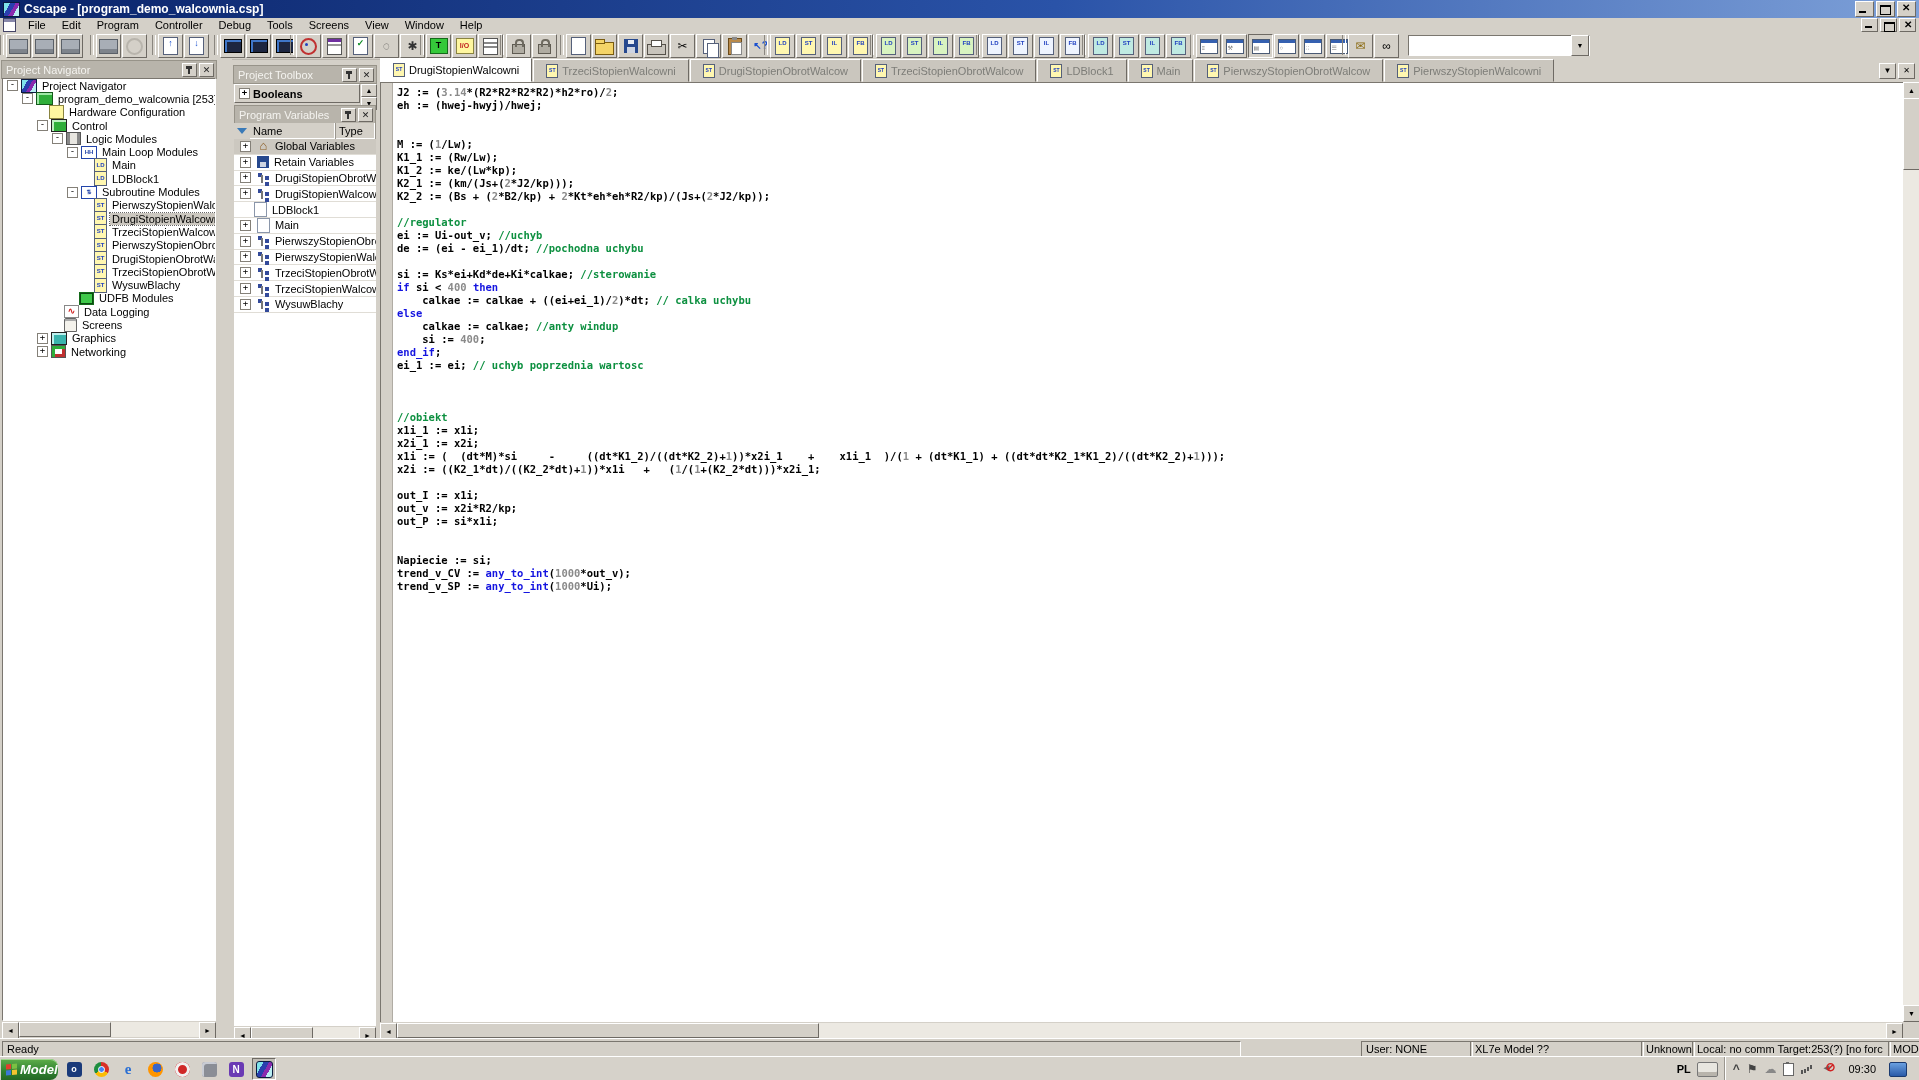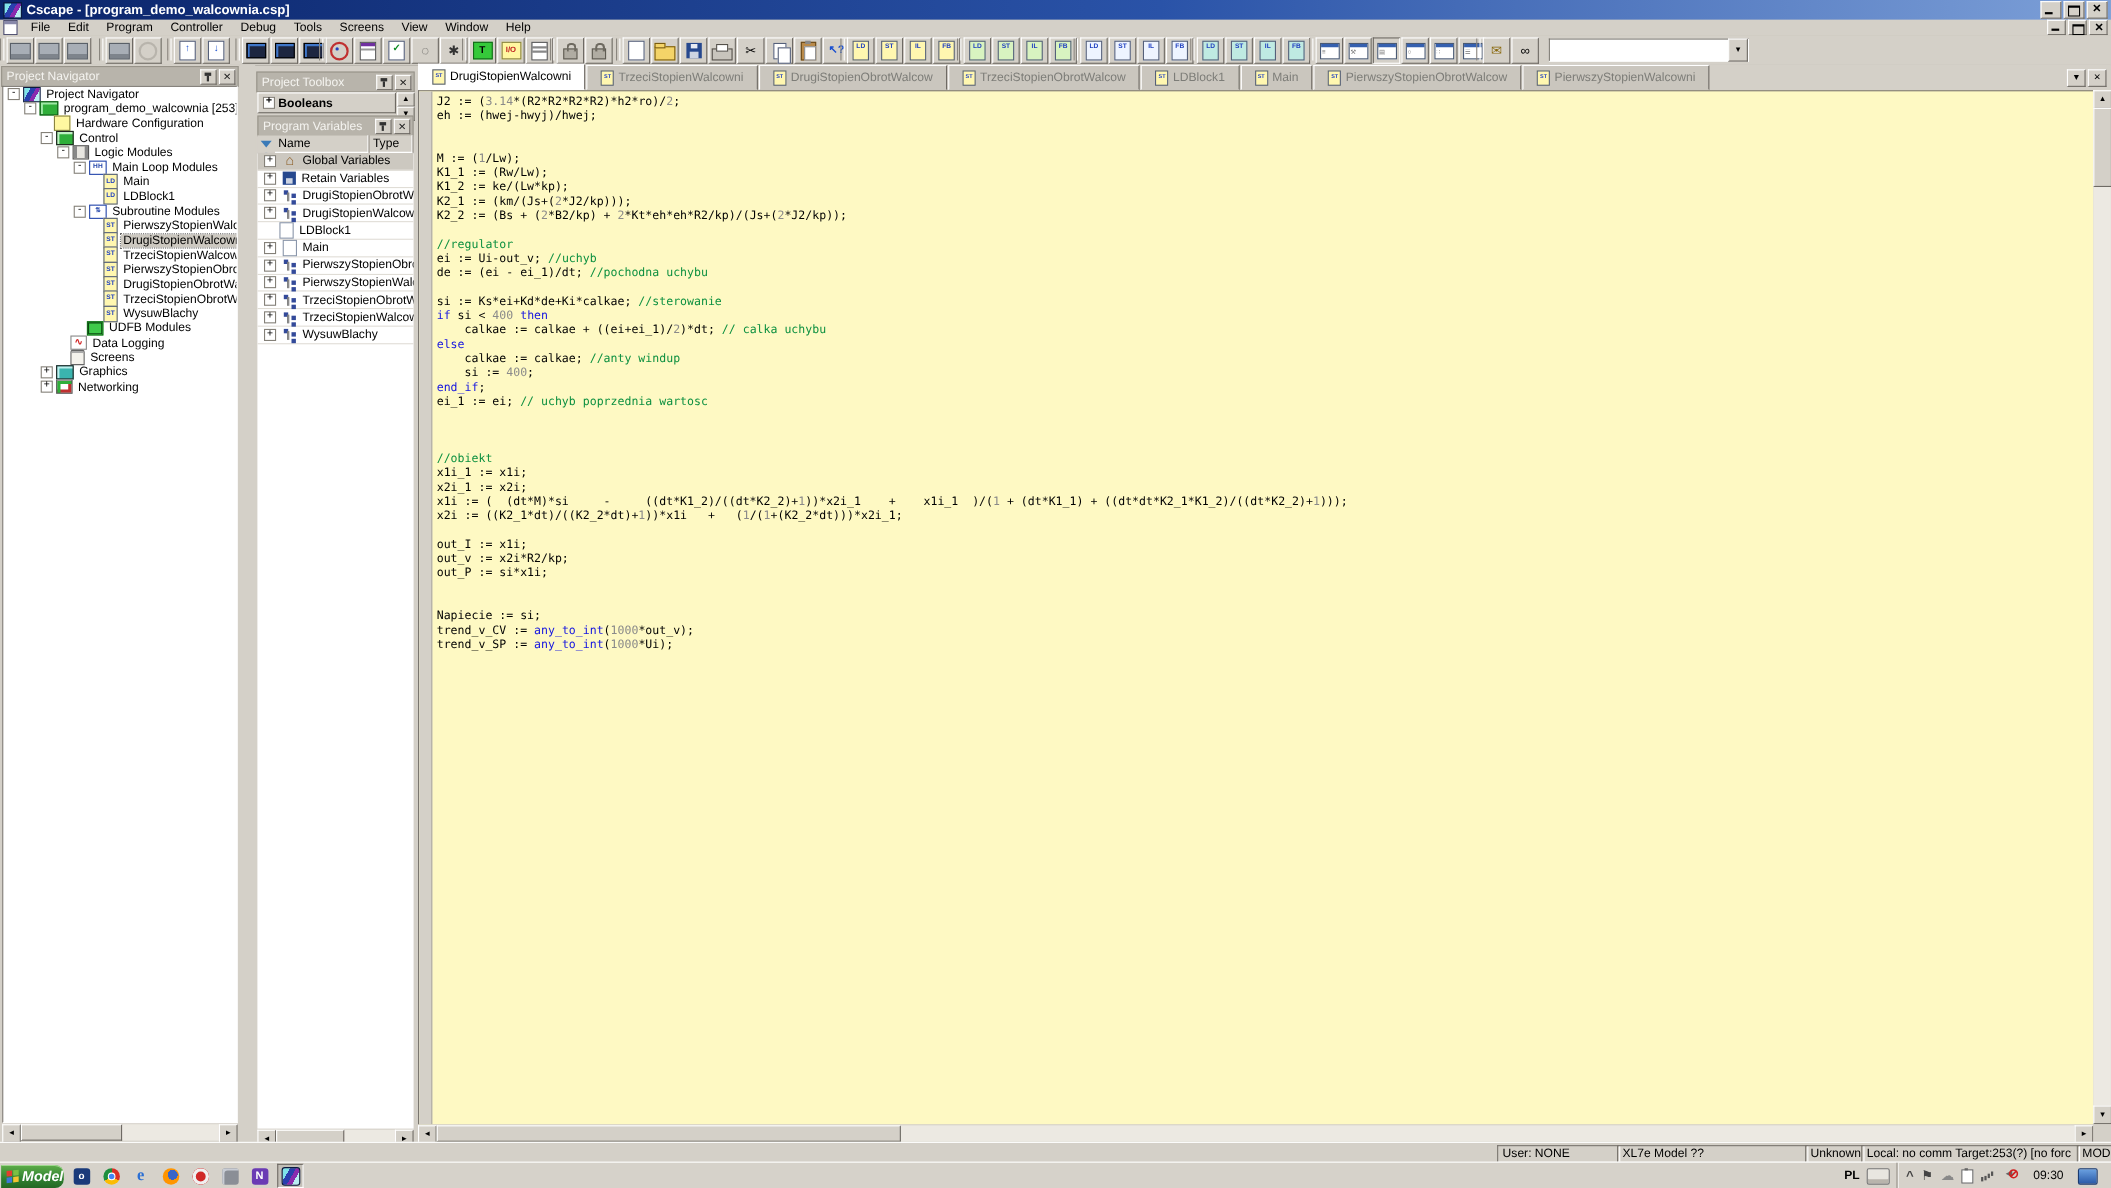--- a/index.html
+++ b/index.html
@@ -128,21 +128,21 @@
   .vsel{background:#ccc8c0;}
 
   
   #editor{left:380px;top:59px;width:1539px;height:979px;background:#d4d0c8;}
   #tabbar{position:absolute;left:0;top:0;right:0;height:23px;display:flex;align-items:flex-end;border-bottom:1px solid #fff;}
   .tab{height:21px;display:flex;align-items:center;padding:0 12px;background:#cac6be;color:#7d7d78;border:1px solid;border-color:#fff #6e6a64 #cac6be #fff;margin-right:1px;white-space:nowrap;}
   .tab.active{background:#fff;color:#000;border-bottom-color:#fff;height:22px;}
   .tabdoc{width:10px;height:12px;background:#fff7b0;border:1px solid #55607a;margin-right:4px;position:relative;color:#2040c0;font-size:5px;font-weight:bold;text-align:center;line-height:11px;}
   #tabbtns{margin-left:auto;display:flex;gap:2px;margin-right:4px;align-self:center;}
   .tabbtn{width:15px;height:14px;background:#d4d0c8;display:flex;align-items:center;justify-content:center;font-size:8px;}
-  #codewrap{position:absolute;left:0;top:23px;right:16px;bottom:16px;background:#fef9c3;border-left:1px solid #7a766f;border-top:1px solid #7a766f;overflow:hidden;}
+  #codewrap{position:absolute;left:0;top:23px;right:16px;bottom:16px;background:#ffffff;border-left:1px solid #7a766f;border-top:1px solid #7a766f;overflow:hidden;font-weight:bold;}
   #codemargin{position:absolute;left:0;top:0;bottom:0;width:11px;background:#d4d0c8;border-right:1px solid #b0aca4;}
   #code{position:absolute;left:12px;top:0;right:0;bottom:0;padding:3px 0 0 4px;font-family:"DejaVu Sans Mono","Liberation Mono",monospace;font-size:10.5px;line-height:13px;white-space:pre;}
   .cp{color:#000;} .cn{color:#8a8a8a;} .cc{color:#0d9040;} .ck{color:#1414e0;}
   #evs{right:0;top:23px;bottom:16px;}
   #ehs{left:0;bottom:0;right:16px;}
   #ecorner{position:absolute;right:0;bottom:0;width:16px;height:16px;background:#d4d0c8;}
 
   
   #statusbar{left:0;top:1038px;width:1919px;height:18px;background:#d4d0c8;border-top:1px solid #fff;}
   .spane{position:absolute;top:2px;height:14px;display:flex;align-items:center;padding-left:4px;white-space:nowrap;overflow:hidden;}
@@ -716,20 +716,21 @@
     </div>
     <div class="hscroll" id="ehs">
       <span class="sarr raised">◄</span>
       <span class="sthumb raised" style="width:420px;"></span>
       <span class="sarr raised" style="margin-left:auto;">►</span>
     </div>
     <div id="ecorner"></div>
   </div>
 
   <div id="statusbar" class="abs">
+    <span class="spane sunken" style="left:2px;width:1233px;">Ready</span>
   <span class="spane sunken" style="left: 1240px; width: 118px; margin-top: 32px;">ETN : 192.168.1.247</span>
       <span class="spane sunken" style="left: 1361px; width: 106px;">User: NONE</span>
       <span class="spane sunken" style="left: 1470px; width: 168px;">XL7e Model ??</span>
       <span class="spane sunken" style="left: 1641px; width: 48px;">Unknown</span>
       <span class="spane sunken" style="left: 1692px; width: 193px;">Local: no comm  Target:253(?) [no forc</span>
       <span class="spane sunken" style="left: 1888px; width: 29px;">MOD</span>
     </div>
 
   <div id="taskbar" class="abs">
     <div id="startbtn">

